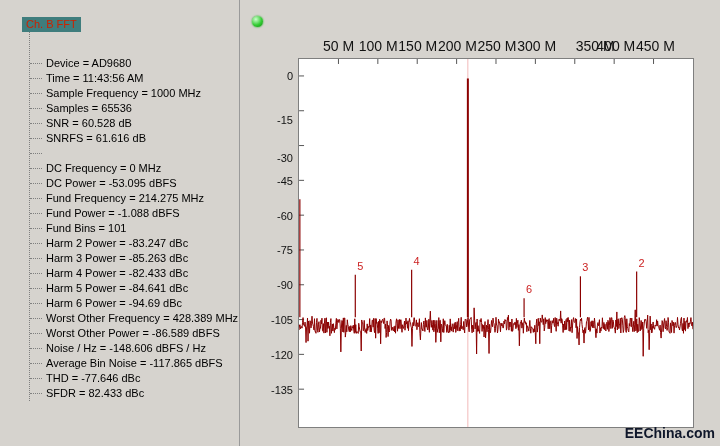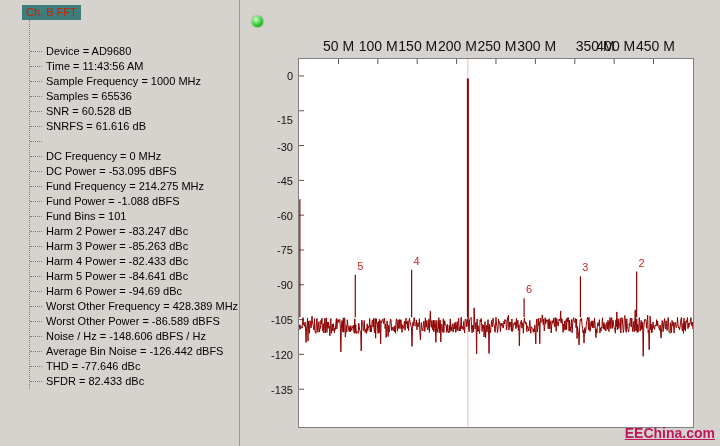--- a/index.html
+++ b/index.html
@@ -8,21 +8,21 @@
     width: 720px; height: 446px; overflow: hidden;
     background: #d6d3ce;
     font-family: "Liberation Sans", sans-serif;
   }
   .app { position: relative; width: 720px; height: 446px; }
 
   
   .left-panel {
     position: absolute; left: 0; top: 0; width: 240px; height: 446px;
     background: #d6d3ce; border-right: 1px solid #9a9a9a;
-    padding: 2px 0 0 10px; overflow: hidden;
+    padding: 14px 0 0 10px; overflow: hidden;
   }
   .tree-root {
     display: inline-block; margin-left: 12px; padding: 1px 4px;
     font-size: 11px; line-height: 13px;
     color: #cc2200; background: #3f7d7d; white-space: nowrap;
   }
   .tree-children {
     list-style: none; margin: 0 0 0 19px; padding: 0; padding-top: 24px;
     border-left: 1px dotted #7f7f7f;
   }
@@ -143,21 +143,21 @@
       <li class="tree-item">
           <span class="conn"></span>
           <span>Worst Other Power = -86.589 dBFS</span>
         </li>
       <li class="tree-item">
           <span class="conn"></span>
           <span>Noise / Hz = -148.606 dBFS / Hz</span>
         </li>
       <li class="tree-item">
           <span class="conn"></span>
-          <span>Average Bin Noise = -126.442 dBFS</span>
+          <span>Average Bin Noise = -117.865 dBFS</span>
         </li>
       <li class="tree-item">
           <span class="conn"></span>
           <span>THD = -77.646 dBc</span>
         </li>
       <li class="tree-item">
           <span class="conn"></span>
           <span>SFDR = 82.433 dBc</span>
         </li>
     </ul>
@@ -172,21 +172,21 @@
         <div class="x-label" style="left: 216.4px;">200 M</div>
         <div class="x-label" style="left: 256px;">250 M</div>
         <div class="x-label" style="left: 295.6px;">300 M</div>
         <div class="x-label" style="left: 335.2px; margin-left: 19px;">350 M</div>
         <div class="x-label" style="left: 374.8px;">400 M</div>
         <div class="x-label" style="left: 414.4px;">450 M</div>
       </div>
     <div id="y-labels">
         <div class="y-label" style="top: 69.5303px;">0</div>
         <div class="y-label" style="top: 114px;">-15</div>
-        <div class="y-label" style="top: 141px;">-30</div>
+        <div class="y-label" style="top: 152px;">-30</div>
         <div class="y-label" style="top: 174.511px;">-45</div>
         <div class="y-label" style="top: 209.505px;">-60</div>
         <div class="y-label" style="top: 244.499px;">-75</div>
         <div class="y-label" style="top: 279.492px;">-90</div>
         <div class="y-label" style="top: 314.486px;">-105</div>
         <div class="y-label" style="top: 349.48px;">-120</div>
         <div class="y-label" style="top: 384.474px;">-135</div>
       </div>
     <svg id="fft-svg" class="plot" width="396" height="370" viewBox="0 0 396 370">
         <line x1="169.70579999999998" y1="0" x2="169.70579999999998" y2="370" stroke="#f2b8b8" stroke-width="1"></line>
@@ -218,15 +218,15 @@
         <line x1="56.528999999999996" y1="259.65321563682215" x2="56.528999999999996" y2="217.0285624211853" stroke="#8b0000" stroke-width="1.2"></line>
         <line x1="226.23479999999998" y1="259.65321563682215" x2="226.23479999999998" y2="240.47200504413618" stroke="#8b0000" stroke-width="1.2"></line>
         <text x="344.41159999999996" y="208.77648171500627" fill="#cc2222" font-size="11px" text-anchor="middle" font-family="&quot;Liberation Sans&quot;, sans-serif">2</text>
         <text x="287.8826" y="213.47963430012607" fill="#cc2222" font-size="11px" text-anchor="middle" font-family="&quot;Liberation Sans&quot;, sans-serif">3</text>
         <text x="118.1768" y="206.8774905422446" fill="#cc2222" font-size="11px" text-anchor="middle" font-family="&quot;Liberation Sans&quot;, sans-serif">4</text>
         <text x="61.528999999999996" y="212.0285624211853" fill="#cc2222" font-size="11px" text-anchor="middle" font-family="&quot;Liberation Sans&quot;, sans-serif">5</text>
         <text x="231.23479999999998" y="235.47200504413618" fill="#cc2222" font-size="11px" text-anchor="middle" font-family="&quot;Liberation Sans&quot;, sans-serif">6</text>
       </svg>
   </div>
 
-  <div class="watermark" style="color: #be185d; text-decoration: underline;">EEChina.com</div>
+  <div class="watermark" style="color: #0f172a;">EEChina.com</div>
 
 </div>
 
 </body></html>

